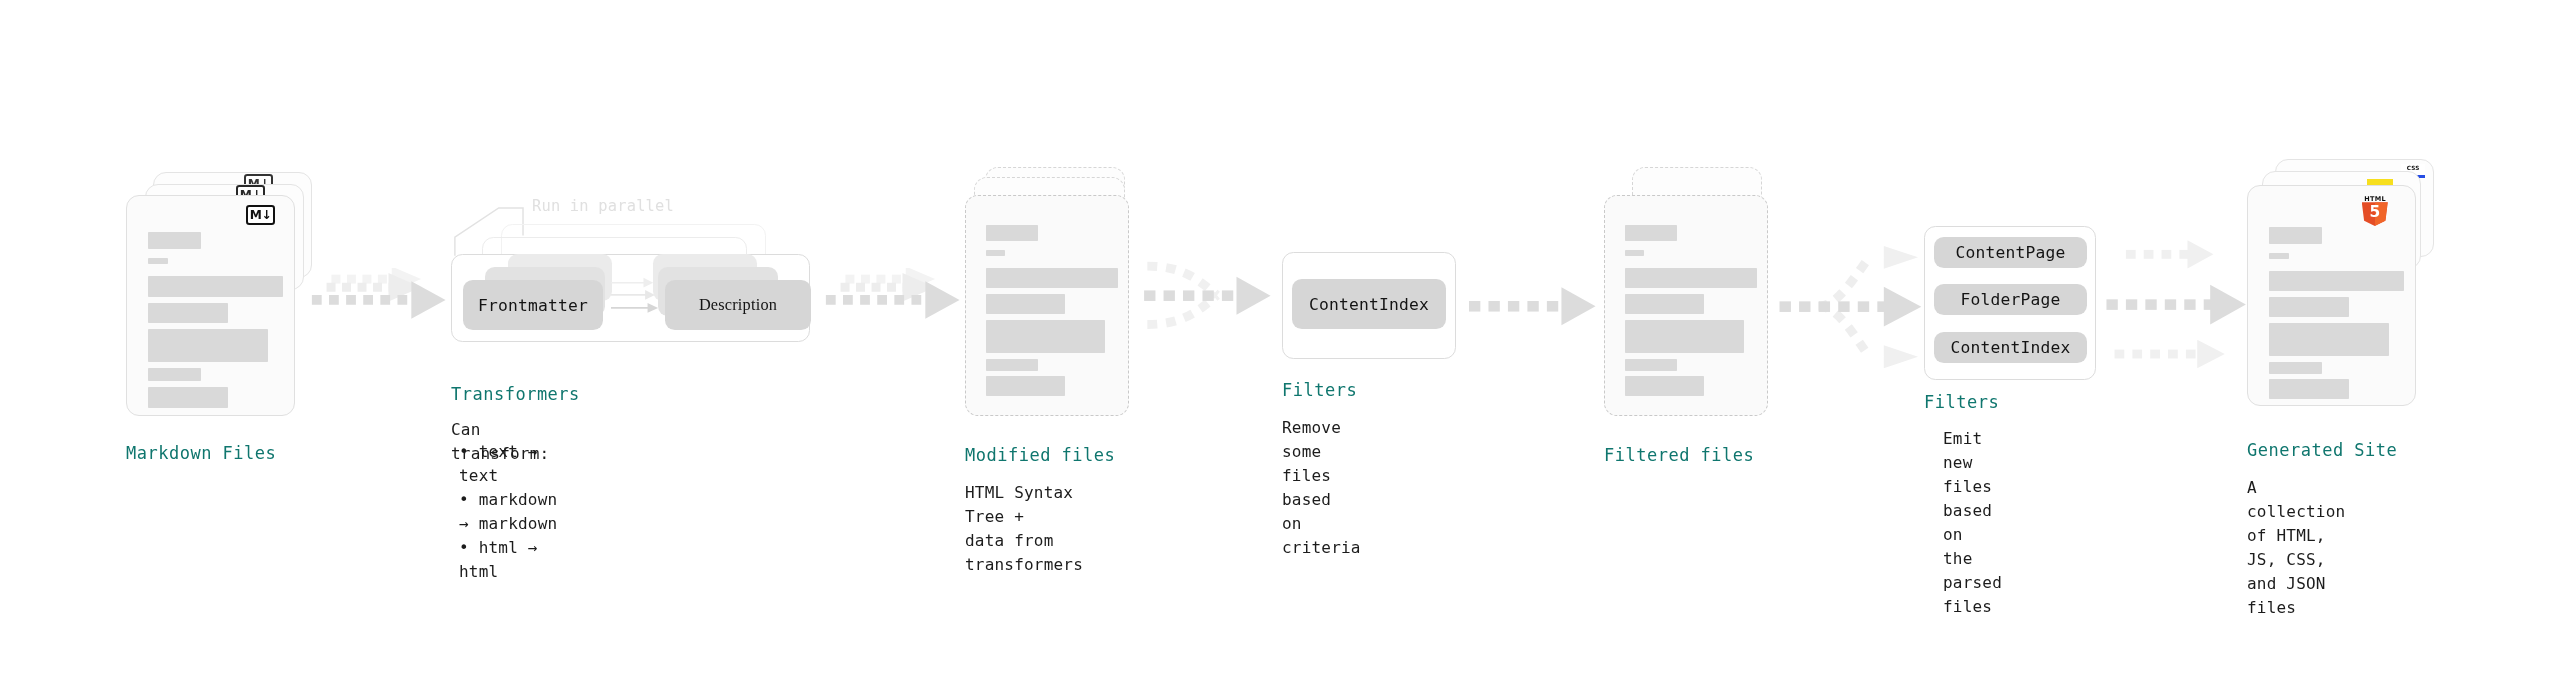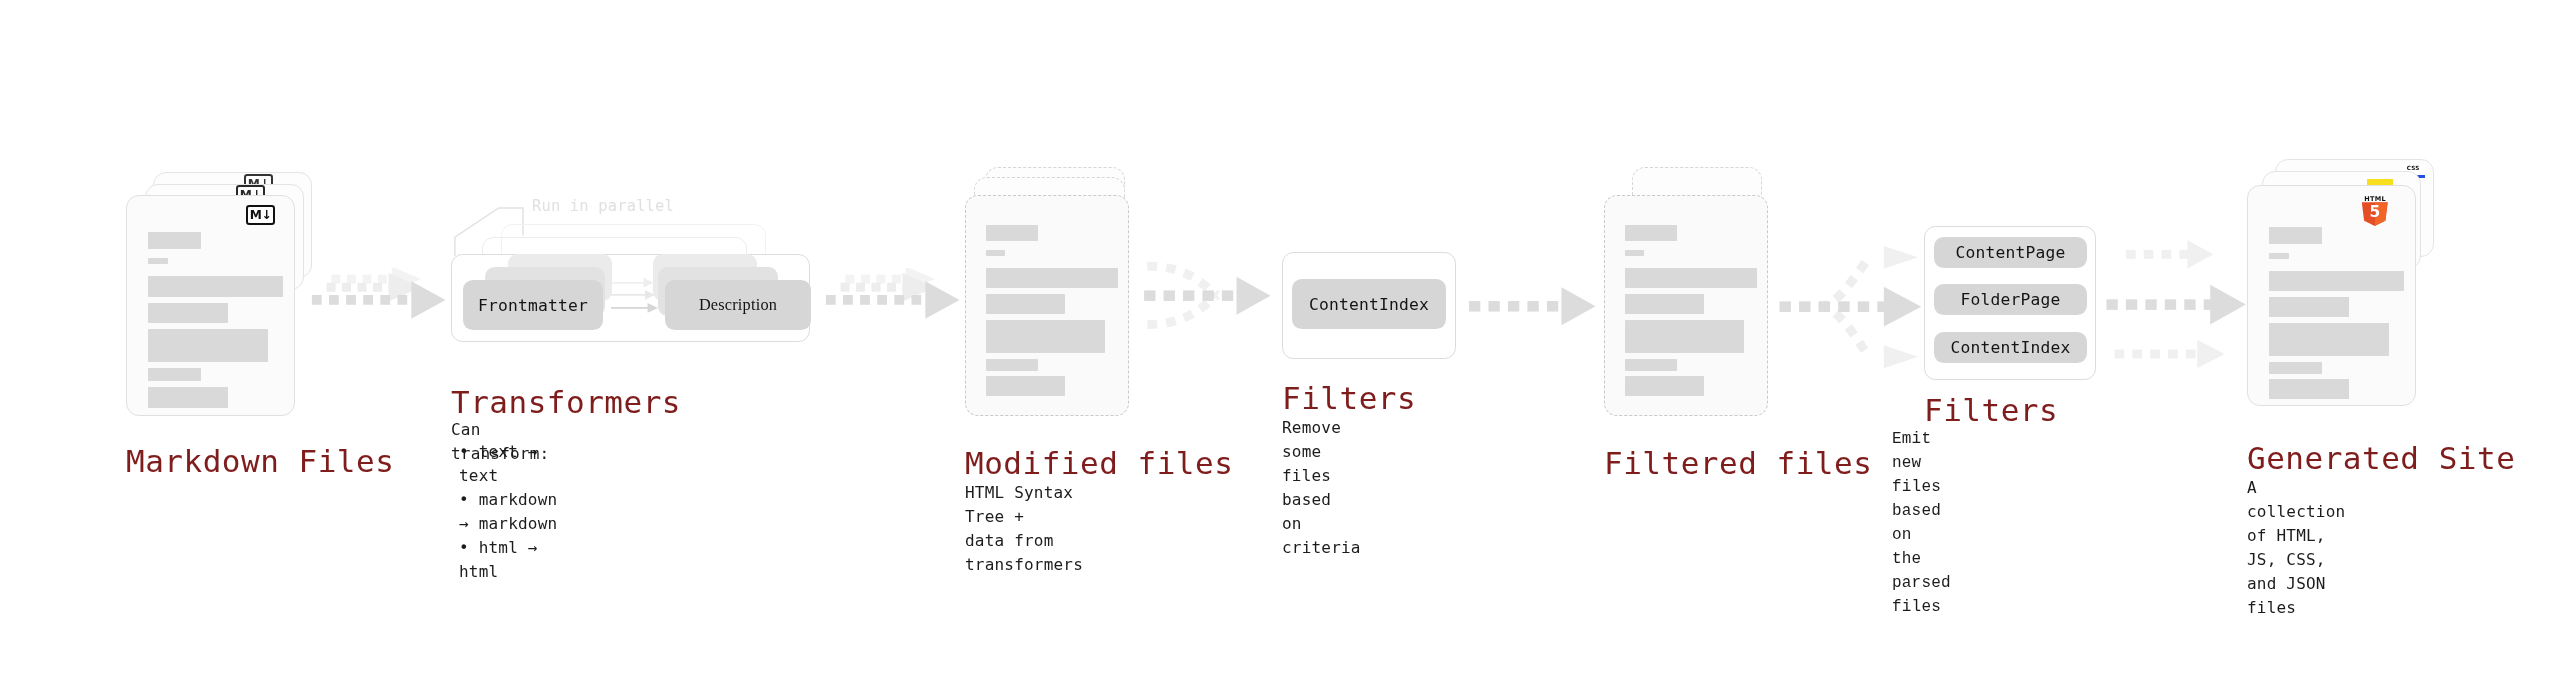--- a/index.html
+++ b/index.html
@@ -14,23 +14,23 @@
     width:2576px;
     height:681px;
     background:#ffffff;
     overflow:hidden;
   }
 
   
   .stage{position:absolute;}
 
   .stage-title{
-    font-size:31px;
+    font-size:17px;
     letter-spacing:0.5px;
-    color:#7f1d1d;
+    color:#0f766e;
     white-space:nowrap;
     font-weight:400;
   }
   .stage-sub{
     font-size:16px;
     line-height:1.5;
     color:#1c1c1c;
     white-space:pre-line;
     letter-spacing:0.2px;
   }
@@ -364,21 +364,21 @@
       <polygon points="136,72 182,96.5 136,121"></polygon>
     </g>
   </svg>
 
   <div class="stage" style="left:0;top:0;">
     <div class="group" style="left:1924px;top:226px;width:172px;height:154px;"></div>
     <div class="chip" style="left:1934px;top:237px;width:153px;height:31px;">ContentPage</div>
     <div class="chip" style="left:1934px;top:284px;width:153px;height:31px;">FolderPage</div>
     <div class="chip" style="left:1934px;top:332px;width:153px;height:31px;">ContentIndex</div>
     <div class="stage-title" style="position:absolute;left:1924px;top:392px;">Filters</div>
-    <div class="stage-sub" style="position:absolute;left:1892px;top:427px;font-family:Liberation Mono, monospace;">Emit new files based on
+    <div class="stage-sub" style="position:absolute;left:1943px;top:427px;">Emit new files based on
 the parsed files</div>
   </div>
 
   <svg class="overlay" width="163" height="154" style="left:2106px;top:228px;" viewBox="0 0 200 190">
     <g fill="#f0f0f0">
       <rect x="24" y="27" width="12" height="11"></rect>
         <rect x="46" y="27" width="12" height="11"></rect>
       <rect x="68" y="27" width="12" height="11"></rect>
         <rect x="90" y="27" width="12" height="11"></rect>
       <polygon points="100,15 132,32.5 100,50"></polygon>

